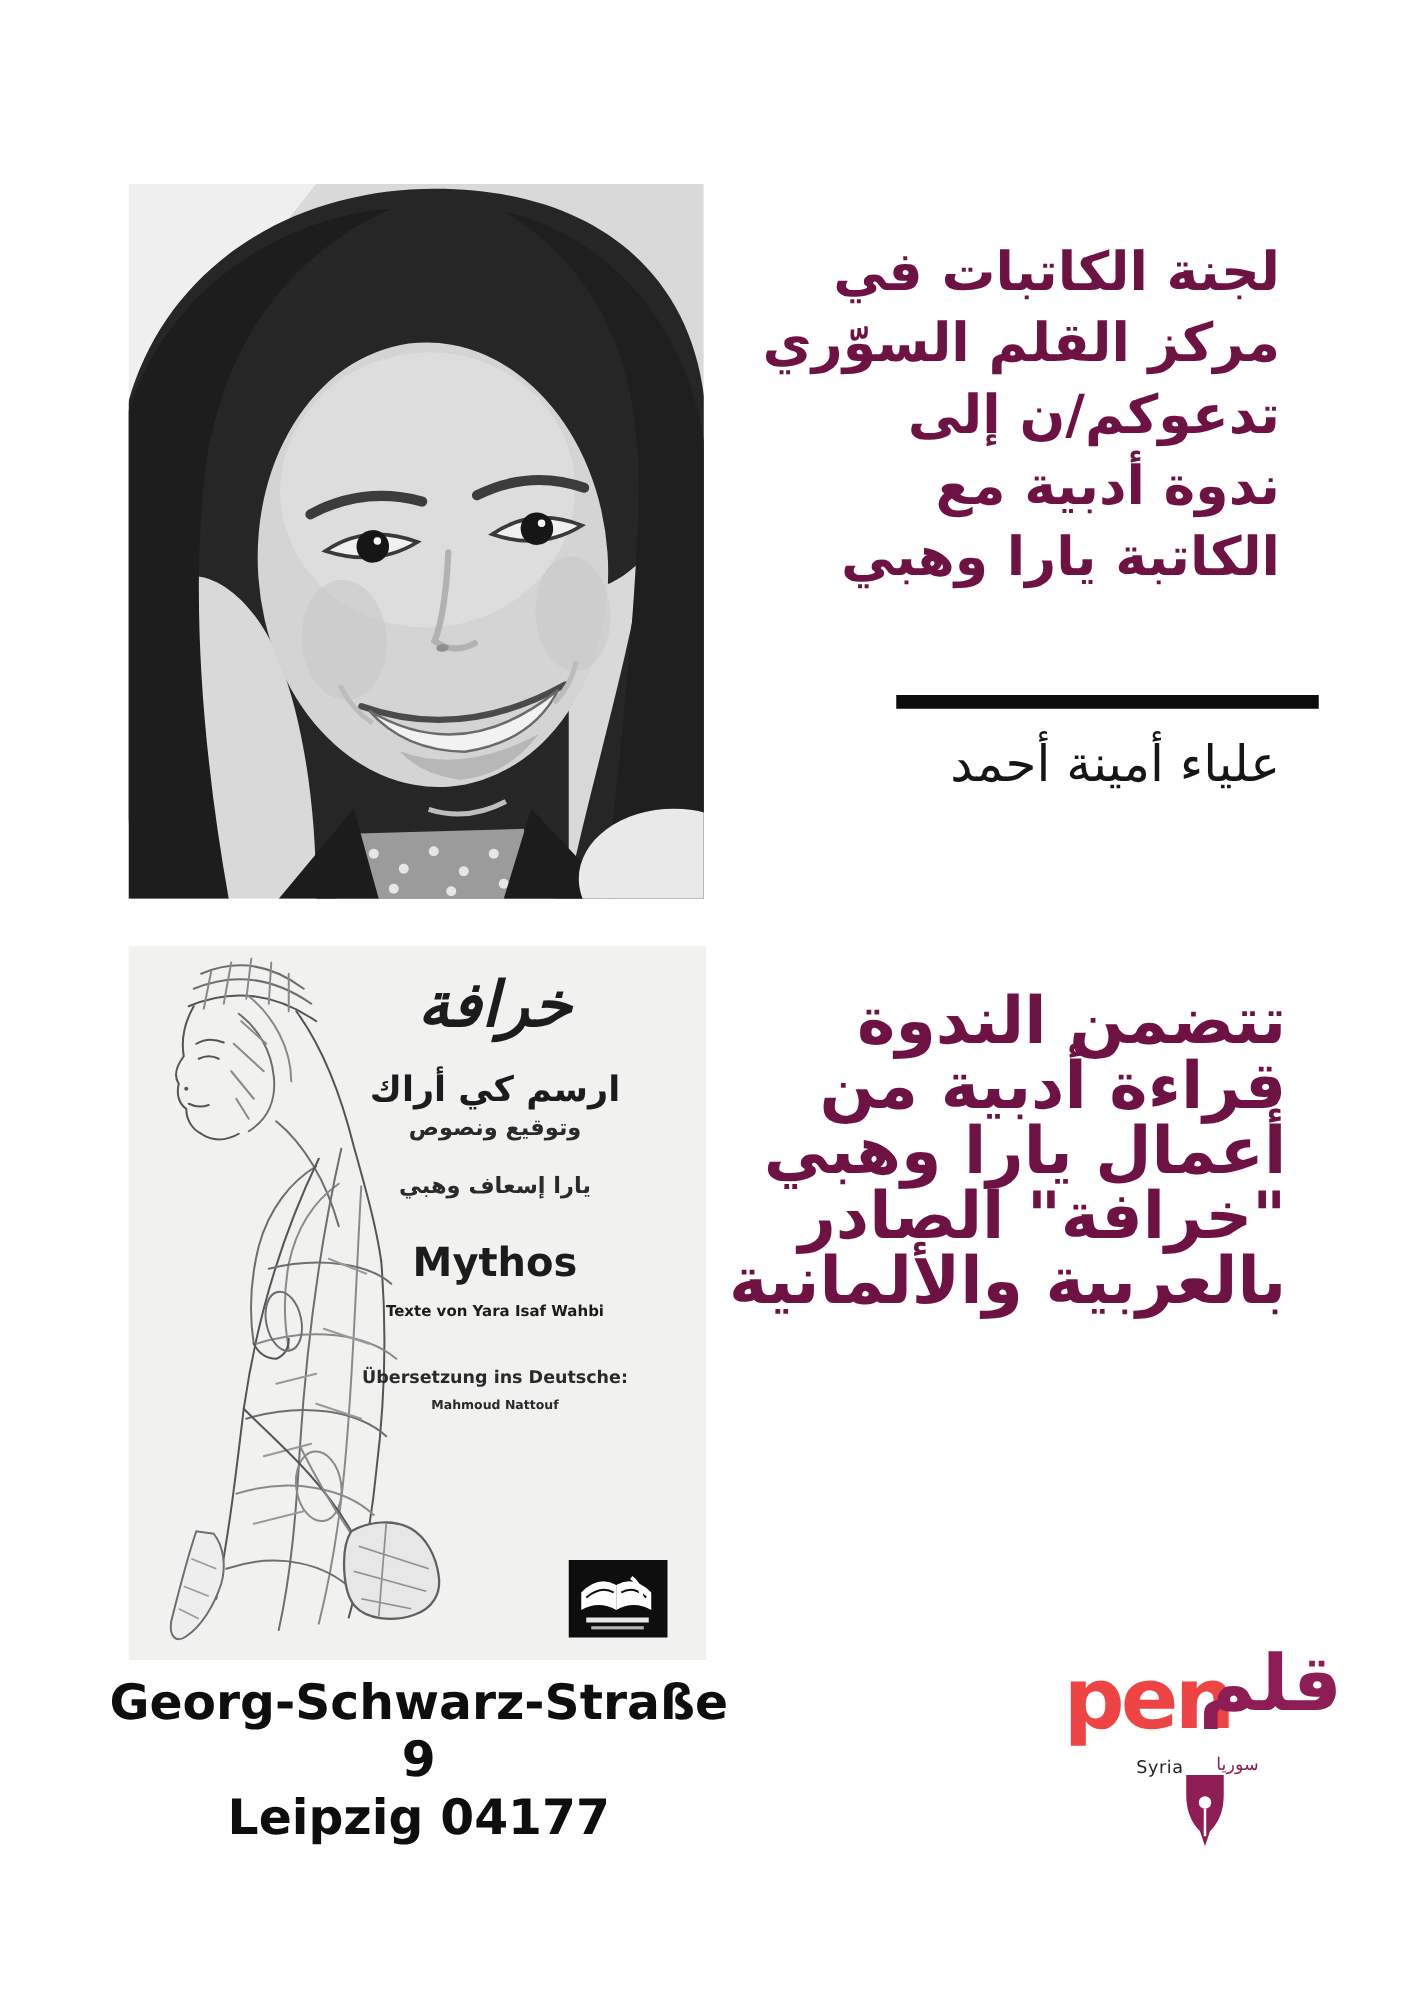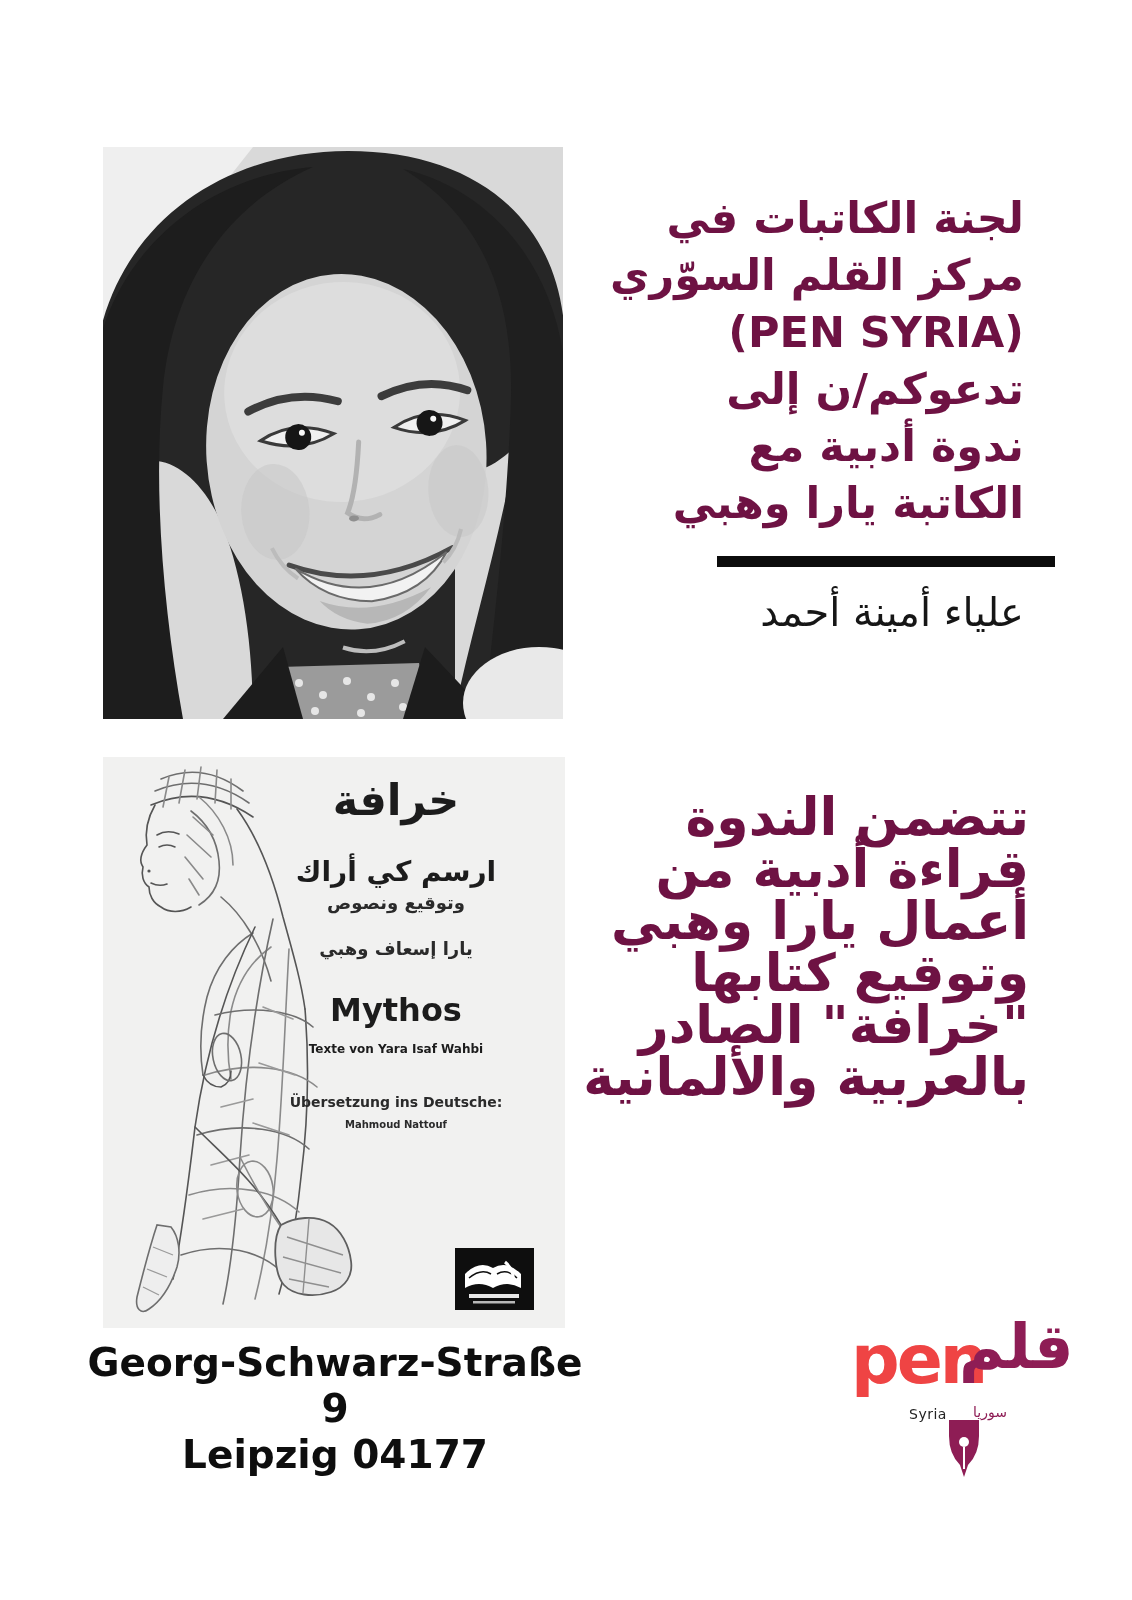--- a/index.html
+++ b/index.html
@@ -28,21 +28,21 @@
   
   .details{
     position:absolute;top:791px;right:67px;width:540px;
     direction:rtl;text-align:right;color:#6E1243;
     font-size:52px;line-height:52px;font-weight:bold;
   }
   
   .cover{position:absolute;left:103px;top:757px;width:462px;height:571px;background:#F1F1F0;}
   .cover .sketch{position:absolute;left:0;top:0;width:270px;height:571px;}
   .cover .stack{position:absolute;left:148px;top:0;width:290px;text-align:center;color:#1c1c1c;}
-  .cv-title{position:absolute;left:0;width:100%;top:18px;font-size:43px;font-weight:bold;direction:rtl;}
+  .cv-title{position:absolute;left:0;width:100%;top:18px;font-size:50px;font-weight:bold;direction:rtl;font-style:italic;}
   .cv-subtitle{position:absolute;left:0;width:100%;top:98px;font-size:28px;font-weight:bold;direction:rtl;}
   .cv-genre{position:absolute;left:0;width:100%;top:135px;font-size:18px;font-weight:bold;direction:rtl;color:#2a2a2a;}
   .cv-author{position:absolute;left:0;width:100%;top:181px;font-size:18px;font-weight:bold;direction:rtl;color:#2a2a2a;}
   .cv-mythos{position:absolute;left:0;width:100%;top:234px;font-size:32px;font-weight:bold;}
   .cv-byline{position:absolute;left:0;width:100%;top:285px;font-size:12px;font-weight:bold;}
   .cv-translabel{position:absolute;left:0;width:100%;top:337px;font-size:14px;font-weight:bold;color:#2a2a2a;}
   .cv-translator{position:absolute;left:0;width:100%;top:362px;font-size:10px;font-weight:bold;color:#2a2a2a;}
   .pub-logo{position:absolute;left:352px;top:491px;width:79px;height:62px;background:#0e0e0e;}
   .pub-logo svg{display:block;width:100%;height:100%;}
   
@@ -123,37 +123,35 @@
       <polygon points="120,572 180,500 200,572" fill="#1c1c1c"></polygon>
       <polygon points="322,500 390,572 300,572" fill="#1c1c1c"></polygon>
 
       <ellipse cx="436" cy="556" rx="76" ry="56" fill="#e9e9e9"></ellipse>
     </svg>
   </div>
 
   <div class="invite">
     <div>لجنة الكاتبات في</div>
     <div>مركز القلم السوّري</div>
-    <div class="ltr-line">(PEN SYRIA)</div>
     <div>تدعوكم/ن إلى</div>
     <div>ندوة أدبية مع</div>
     <div>الكاتبة يارا وهبي</div>
   </div>
 
   <div class="divider"></div>
 
   <div class="moderator">
     <div>علياء أمينة أحمد</div>
   </div>
 
   <div class="details">
     <div>تتضمن الندوة</div>
     <div>قراءة أدبية من</div>
     <div>أعمال يارا وهبي</div>
-    <div>وتوقيع كتابها</div>
     <div>"خرافة" الصادر</div>
     <div>بالعربية والألمانية</div>
   </div>
 
   <div class="cover">
 
     <svg class="sketch" viewBox="0 0 270 571">
       <g stroke="#6e6e6e" stroke-width="1.6" fill="none" stroke-linecap="round">
 
         <path d="M58,22 Q100,4 140,34"></path>

